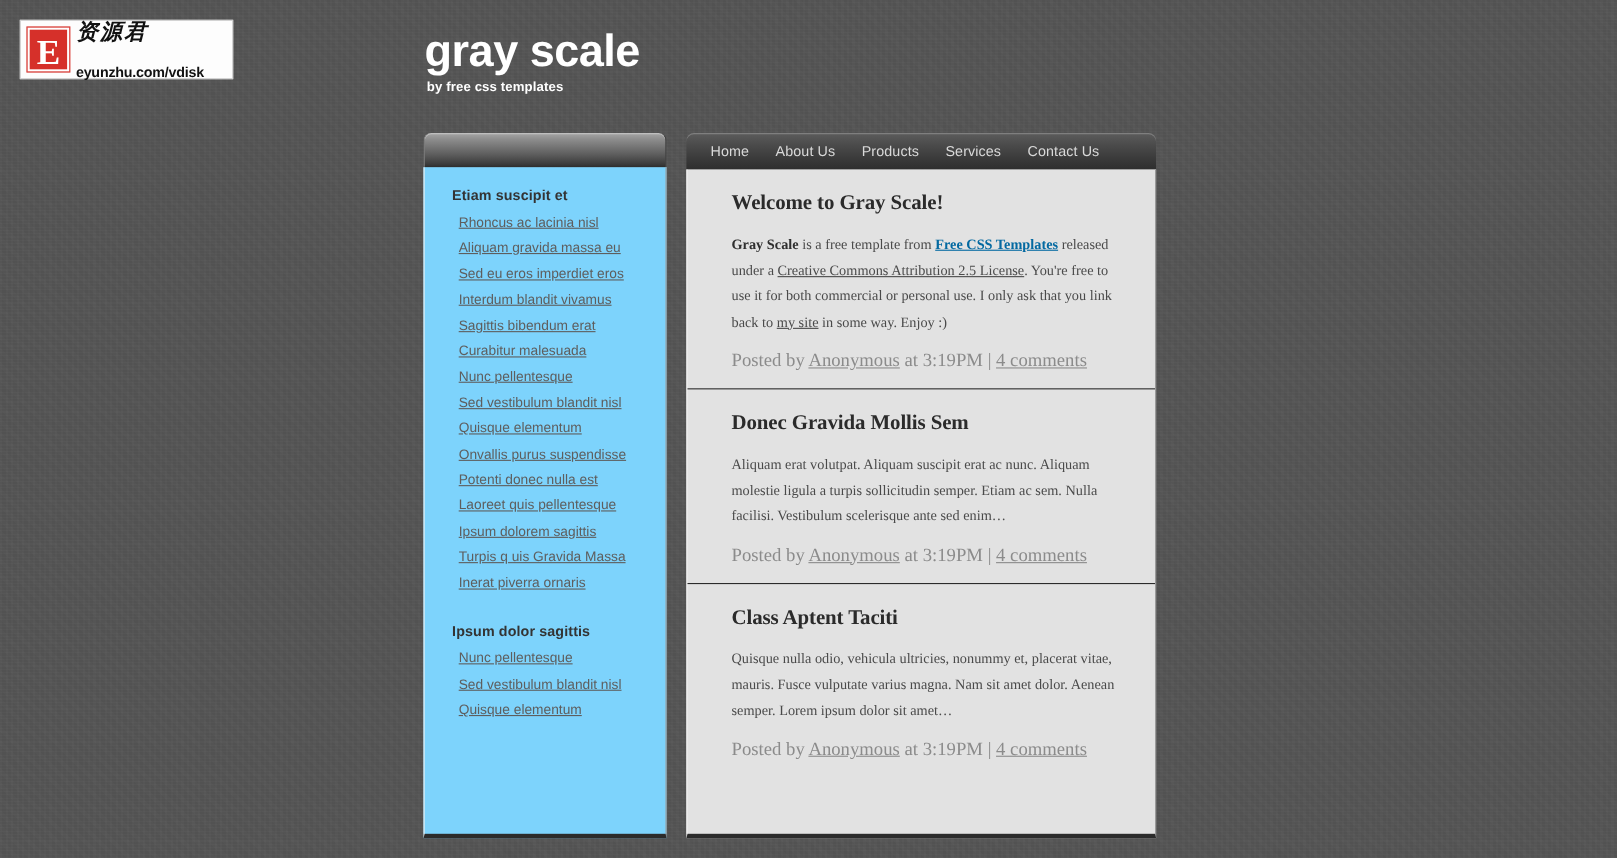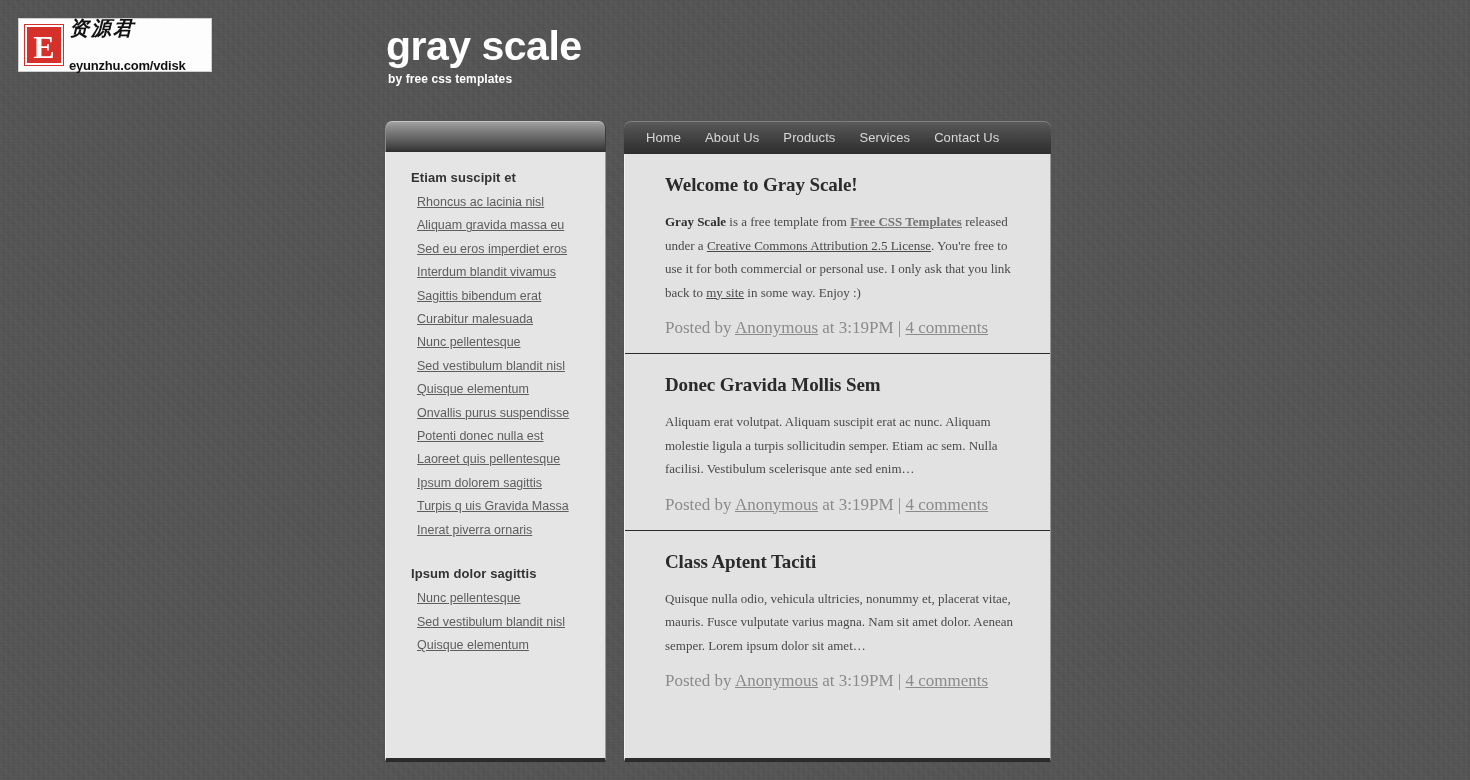--- a/index.html
+++ b/index.html
@@ -101,21 +101,21 @@
   #sidebar-topbar {
     height: 31px;
     border-radius: 7px 7px 0 0;
     background: linear-gradient(to bottom, #a6a6a6 0%, #8d8d8d 18%, #5e5e5e 62%, #3a3a3a 92%, #2c2c2c 100%);
     border-left: 1px solid #8a8a8a;
     border-right: 1px solid #3a3a3a;
     box-shadow: inset 0 1px 0 rgba(255,255,255,0.35);
   }
   #sidebar-body {
     height: 610px;
-    background: #e5e5e5;
+    background: #7dd3fc;
     border-left: 1px solid #f2f2f2;
     border-right: 1px solid #9a9a9a;
     border-bottom: 4px solid #2b2b2b;
     padding: 18px 16px 10px 25px;
   }
   .side-heading {
     color: #333333;
     font-size: 13px;
     font-weight: bold;
     margin: 0 0 6px 0;
@@ -173,21 +173,21 @@
     letter-spacing: -0.1px;
   }
   .post p {
     color: #4a4a4a;
     font-size: 13px;
     line-height: 23.5px;
     margin: 0;
   }
   .post p b { color: #2f2f2f; }
   .post p a { color: #4a4a4a; text-decoration: underline; }
-  .post p a.strong { font-weight: bold; color: #737373; text-align: right; }
+  .post p a.strong { font-weight: bold; color: #0369a1; text-align: right; }
   .post .meta {
     margin-top: 17px;
     color: #8b8b8b;
     font-size: 17px;
     line-height: 14px;
   }
   .post .meta a { color: #8b8b8b; text-decoration: underline; }
 </style>
 </head>
 <body>

